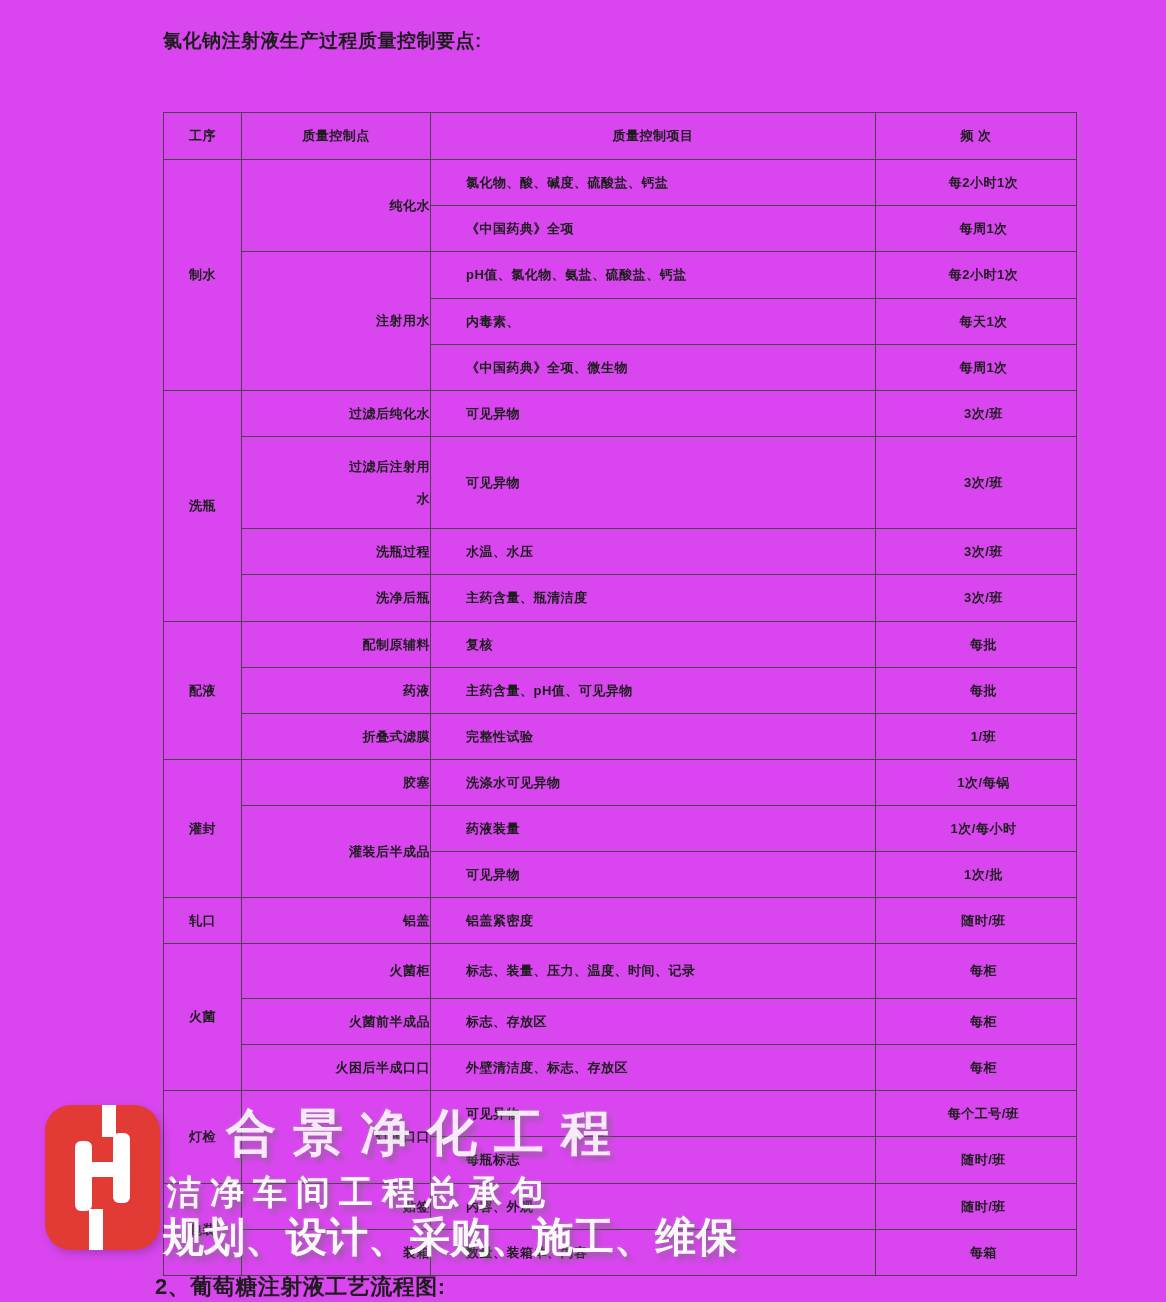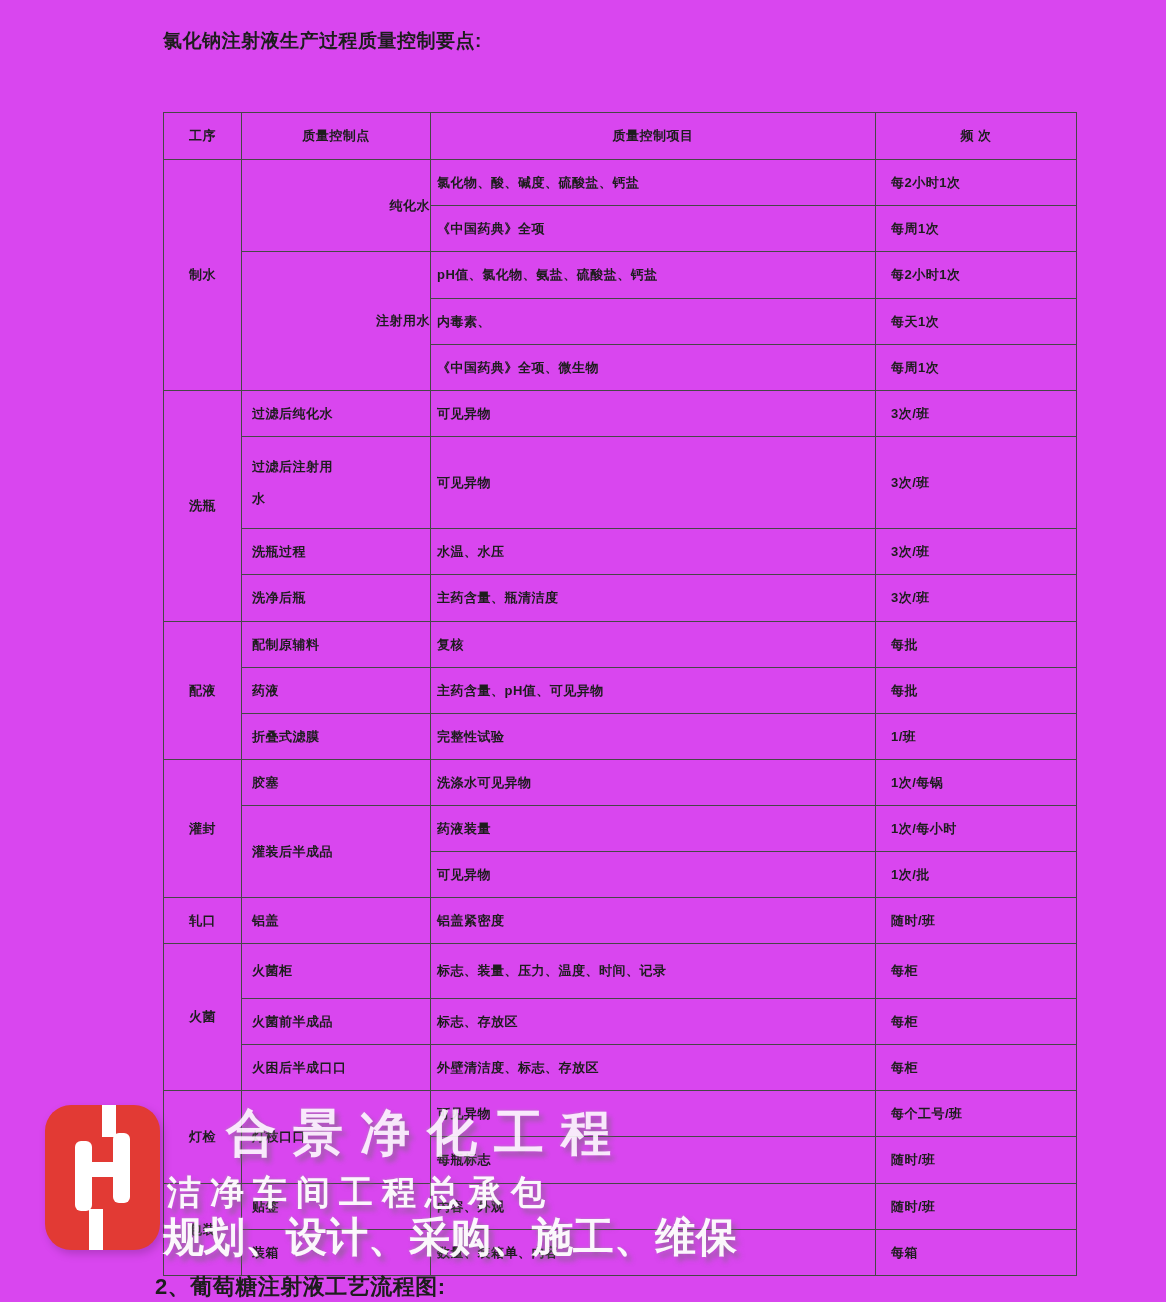--- a/index.html
+++ b/index.html
@@ -27,25 +27,25 @@
     vertical-align:middle;
     padding:0;
     overflow:hidden;
   }
   .qc-table tr{height:46px;}
   tr.rh{height:47px;}
   tr.tall{height:92px;}
   tr.h55{height:55px;}
   .qc-table th{text-align:center;font-weight:700;}
   td.proc{text-align:center;font-family:Liberation Serif, serif;}
-  td.point{text-align:left;padding-left:10px;}
+  td.point{text-align:right;padding-left:10px;}
   td.point.centered{text-align:right;padding-left:0;}
   td.point.wrap{white-space:pre-line;line-height:2.45;}
-  td.item{text-align:left;padding-left:6px;}
-  td.freq{text-align:left;padding-left:15px;}
+  td.item{text-align:left;padding-left:35px;}
+  td.freq{text-align:center;padding-left:15px;}
   .footer-note{
     position:absolute;left:155px;top:1272px;
     font-size:22px;font-weight:700;letter-spacing:0.5px;
   }
   
   .watermark{position:absolute;left:0;top:0;width:100%;height:100%;pointer-events:none;}
   .wm-line{
     position:absolute;
     font-weight:700;
     color:rgba(255,255,255,0.95);

